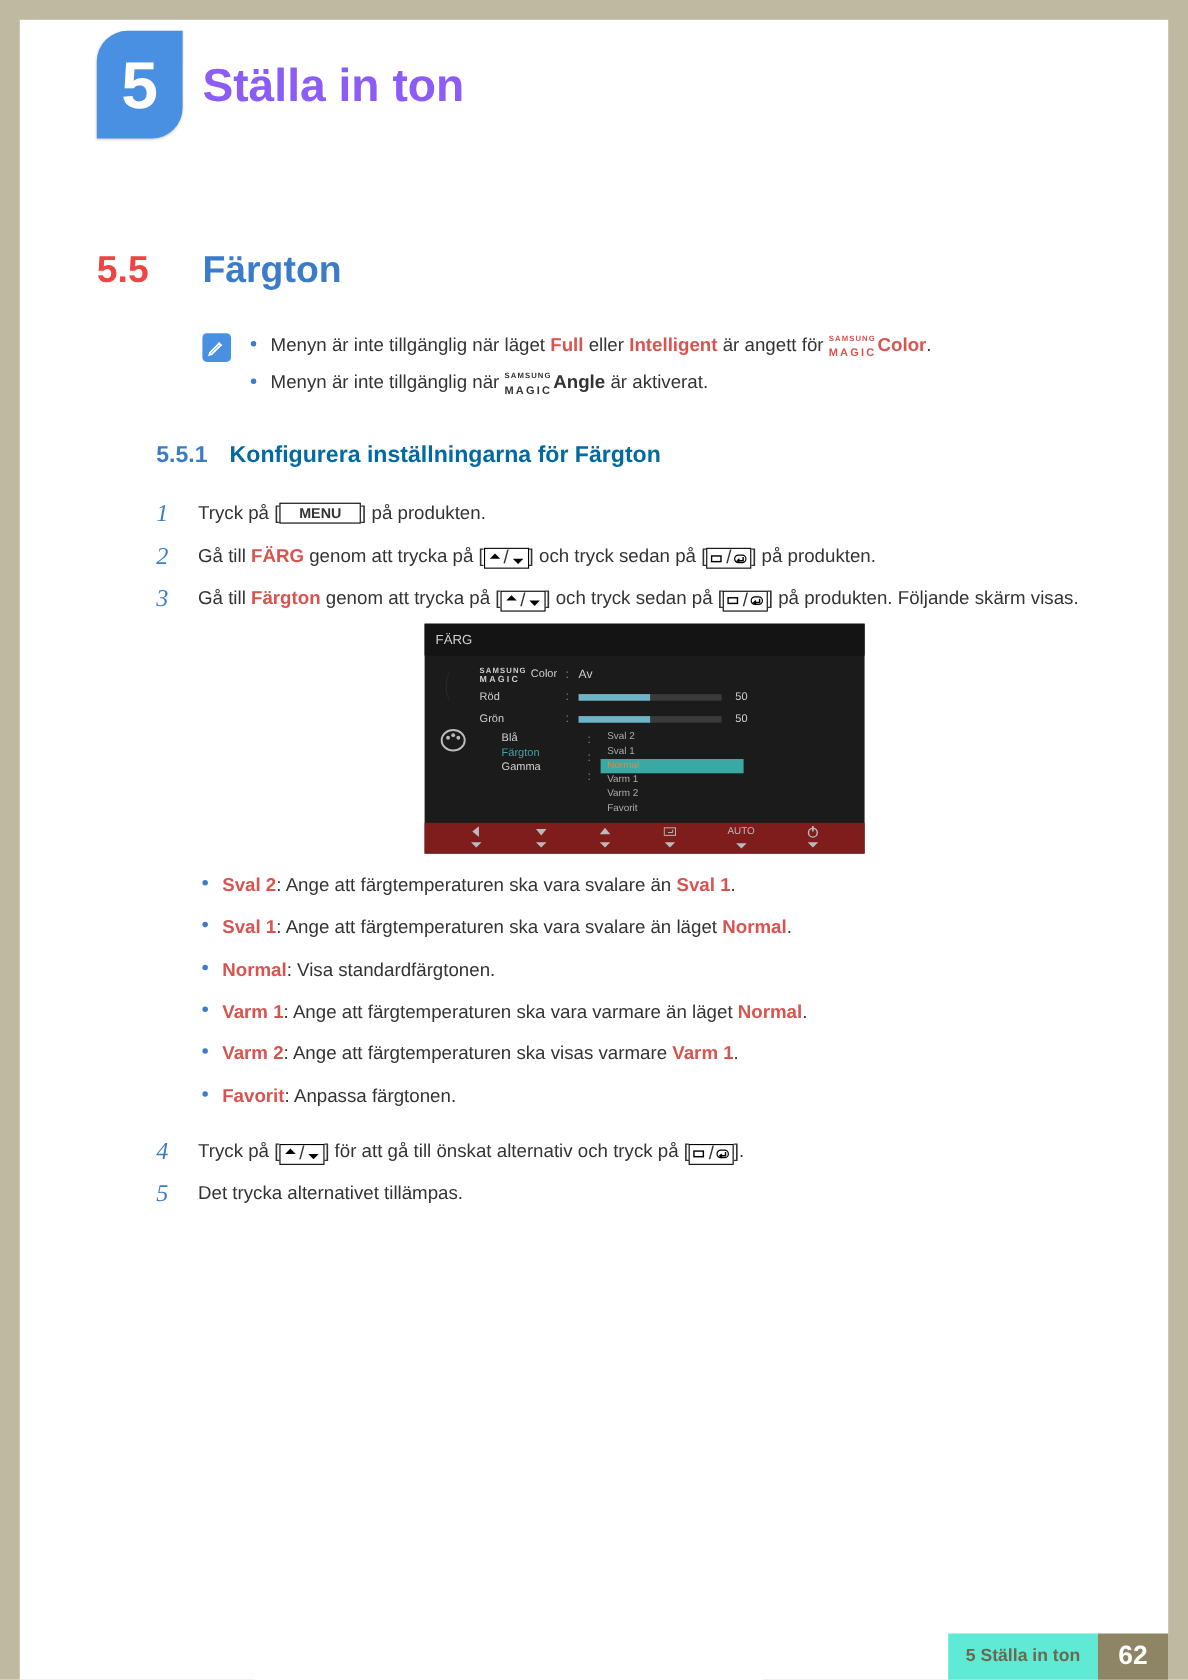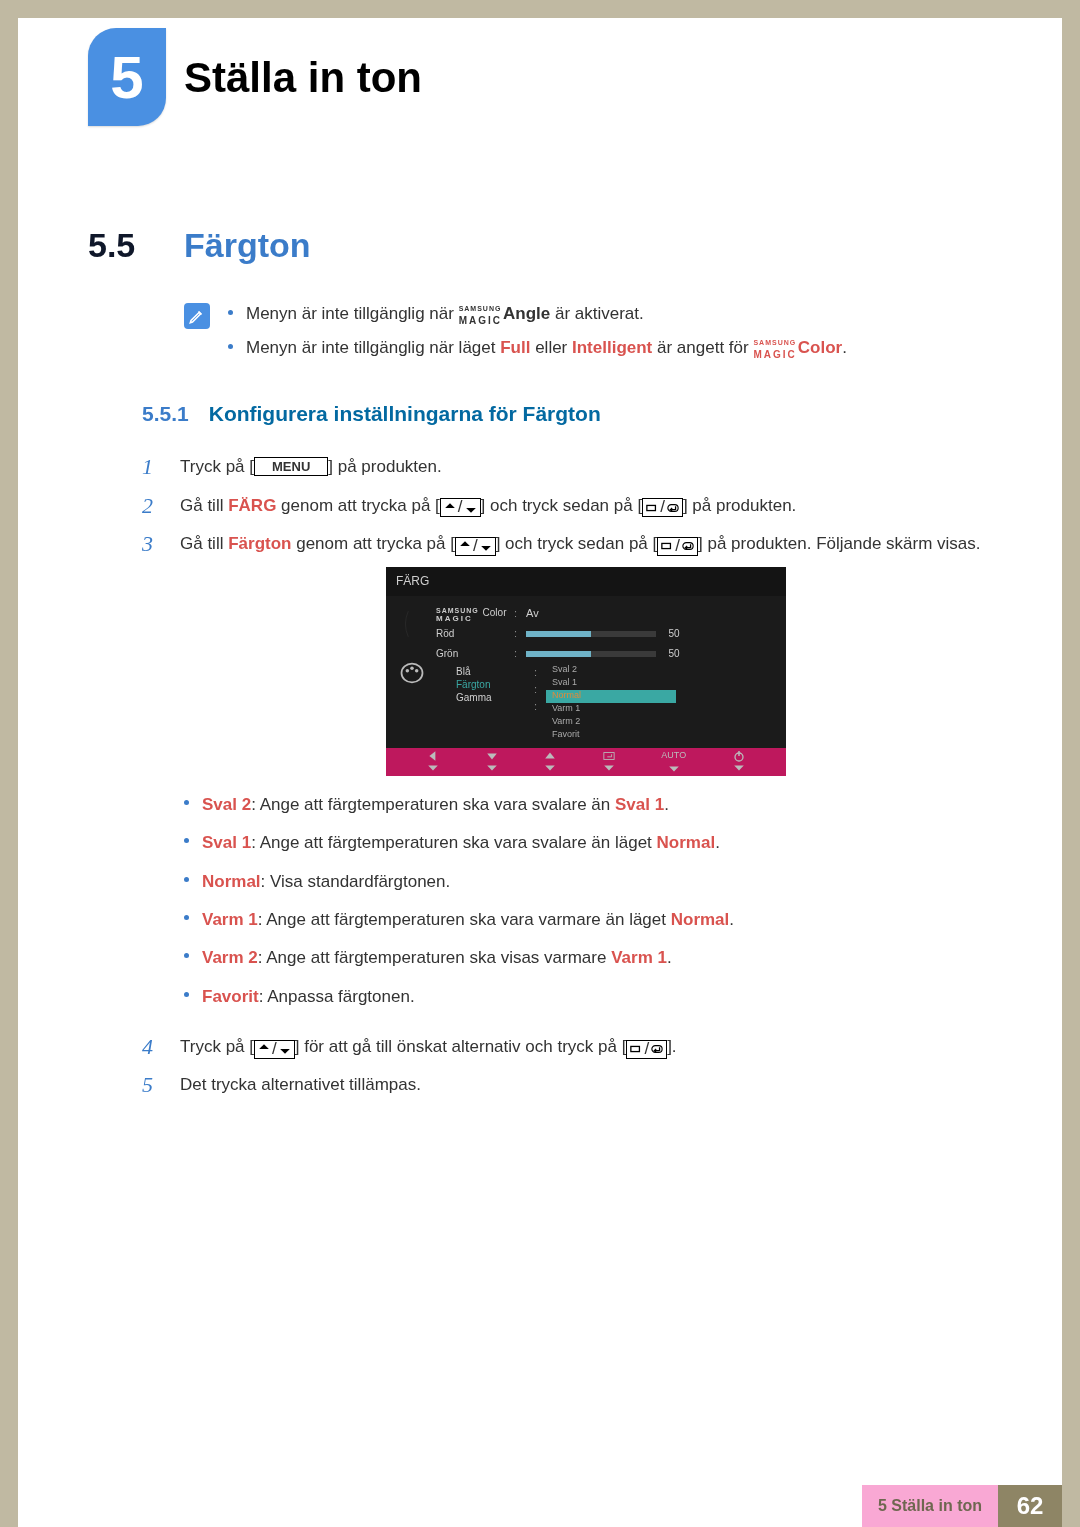--- a/index.html
+++ b/index.html
@@ -15,24 +15,24 @@
 
   
   .hdr { display: flex; align-items: flex-start; gap: 18px; }
   .chapter-tab {
     width: 78px; height: 98px; background: #4a90e2;
     border-top-left-radius: 28px; border-bottom-right-radius: 28px;
     color: #fff; font-weight: 700; font-size: 60px;
     display: flex; align-items: center; justify-content: center;
     box-shadow: 0 1px 2px rgba(0,0,0,.15);
   }
-  .chapter-title { font-size: 42px; color: #000000; font-weight: 600; margin-top: 26px; }
+  .chapter-title { font-size: 42px; color: #8b5cf6; font-weight: 600; margin-top: 26px; }
 
   .sec-row { display: flex; gap: 26px; margin-top: 100px; }
-  .sec-num { font-size: 34px; color: #0f172a; font-weight: 600; width: 70px; }
+  .sec-num { font-size: 34px; color: #ef4444; font-weight: 600; width: 70px; }
   .sec-title { font-size: 34px; color: #3b7cc9; font-weight: 600; }
 
   .body { margin-top: 36px; font-size: 17px; line-height: 1.55; }
   .intro { margin-left: 96px; margin-bottom: 22px; }
 
   .note-row { display: flex; gap: 18px; margin-left: 96px; margin-bottom: 28px; }
   .note-icon {
     width: 26px; height: 26px; border-radius: 4px; background: #4a90e2;
     display: flex; align-items: center; justify-content: center; flex: 0 0 26px;
     margin-top: 2px;
@@ -90,37 +90,37 @@
   .osd-label { width: 72px; font-size: 10px; }
   .osd-colon { width: 6px; color: #888; }
   .osd-val { flex: 1; display: flex; align-items: center; gap: 6px; }
   .osd-bar { height: 6px; background: #3a3a3a; width: 130px; position: relative; }
   .osd-bar .fill { position: absolute; left: 0; top: 0; bottom: 0; background: #6fb3c7; }
   .osd-num { width: 24px; text-align: center; font-size: 10px; }
   .osd-dd { width: 130px; }
   .osd-dd .opt { height: 13px; font-size: 9px; padding-left: 6px; display: flex; align-items: center; color: #aaa; }
   .osd-dd .opt.sel { background: #3aa8a3; color: #000; }
   .osd-dd .opt.hi { color: #e08a3a; }
-  .osd-foot { background: #be185d; height: 28px; display: flex; align-items: center; justify-content: space-around; padding: 0 18px; }
+  .osd-foot { background: #7f1d1d; height: 28px; display: flex; align-items: center; justify-content: space-around; padding: 0 18px; }
   .osd-foot .fi { display: flex; flex-direction: column; align-items: center; gap: 0; color: #bbb; font-size: 9px; }
   .osd-foot svg { width: 12px; height: 12px; }
 
   .opt-list { list-style: none; margin-top: 4px; }
   .opt-list li { position: relative; padding-left: 22px; margin-bottom: 12px; }
   .opt-list li::before {
     content: ""; position: absolute; left: 4px; top: 8px;
     width: 5px; height: 5px; border-radius: 50%; background: #3b7cc9;
   }
 
   .footer {
     position: absolute; right: 0; bottom: 0; height: 42px;
     display: flex; align-items: stretch;
   }
   .footer-label {
-    background: #f9a8d4; color: #6e6750; font-size: 16px; font-weight: 600;
+    background: #5eead4; color: #6e6750; font-size: 16px; font-weight: 600;
     display: flex; align-items: center; padding: 13px 16px;
   }
   .footer-page {
     background: #8e8565; color: #fff; font-size: 24px; font-weight: 700;
     display: flex; align-items: center; padding: 0 16px; width: 64px; justify-content: center;
   }
 </style>
 </head>
 <body>
 
@@ -141,24 +141,24 @@
 
       <div class="note-row">
         <div class="note-icon">
           <svg viewBox="0 0 24 24" fill="none" stroke="#fff" stroke-width="2">
               <path d="M3 21l3-1 11-11-2-2L4 18l-1 3z"></path>
               <path d="M14 6l4 4"></path>
             </svg>
         </div>
         <ul class="note-list">
           <li>
-            <span>Menyn är inte tillgänglig när </span><span class="magic-wrap bold"><span class="magic"><span class="sam">SAMSUNG</span><span>MAGIC</span></span></span><span class="bold">Angle</span><span> är aktiverat.</span>
+            <span>Menyn är inte tillgänglig när läget </span><span class="hl">Full</span><span> eller </span><span class="hl">Intelligent</span><span> är angett för </span><span class="magic-wrap hl"><span class="magic"><span class="sam">SAMSUNG</span><span>MAGIC</span></span></span><span class="hl">Color</span><span>.</span>
           </li>
           <li>
-            <span>Menyn är inte tillgänglig när läget </span><span class="hl">Full</span><span> eller </span><span class="hl">Intelligent</span><span> är angett för </span><span class="magic-wrap hl"><span class="magic"><span class="sam">SAMSUNG</span><span>MAGIC</span></span></span><span class="hl">Color</span><span>.</span>
+            <span>Menyn är inte tillgänglig när </span><span class="magic-wrap bold"><span class="magic"><span class="sam">SAMSUNG</span><span>MAGIC</span></span></span><span class="bold">Angle</span><span> är aktiverat.</span>
           </li>
         </ul>
       </div>
 
       <div class="sub-row">
         <div class="sub-num">5.5.1</div>
         <div class="sub-title">Konfigurera inställningarna för Färgton</div>
       </div>
 
       <div class="steps">

